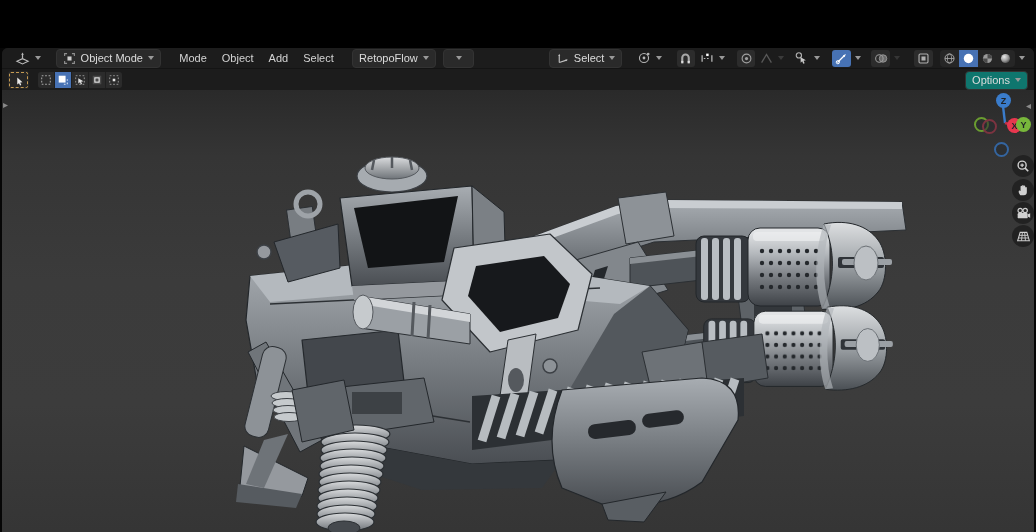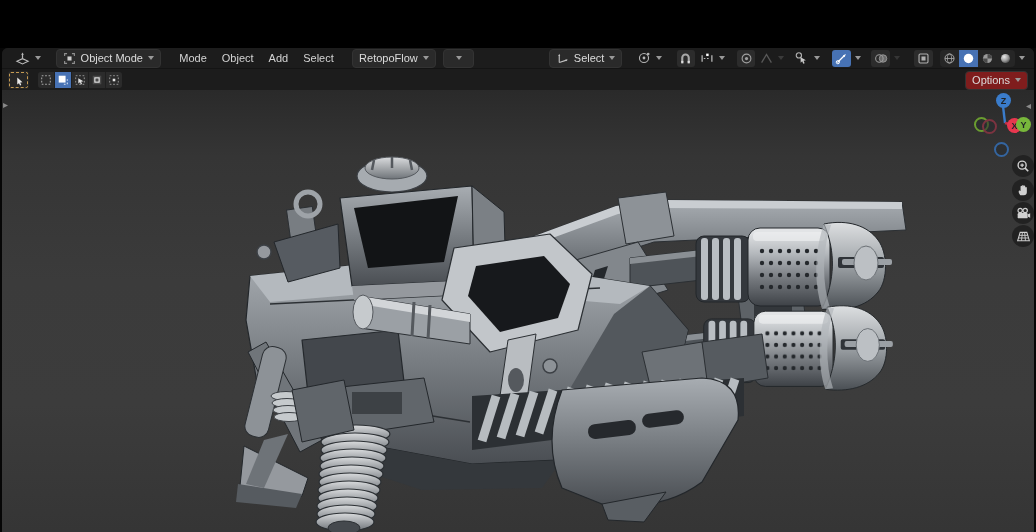--- a/index.html
+++ b/index.html
@@ -239,21 +239,21 @@
         </svg>
       </span>
       <span class="modebtn">
         <svg width="12" height="12" viewBox="0 0 14 14">
           <rect x="2" y="2" width="10" height="10" fill="none" stroke="#999" stroke-width="1.1" stroke-dasharray="2 2"></rect>
           <rect x="5.5" y="5.5" width="3" height="3" fill="#e8e8e8"></rect>
         </svg>
       </span>
     </span>
     <span class="sp"></span>
-    <span class="btn" style="background:#7f1d1d;text-align:center;">
+    <span class="btn" style="background:#0f766e;text-align:center;">
       <span>Options</span>
       <i class="chev"></i>
     </span>
   </div>
 
   <div class="viewport">
 
     <span class="edgearrow" style="left:1px;top:10px;">▸</span>
     <span class="edgearrow" style="right:3px;top:11px;">◂</span>
 

